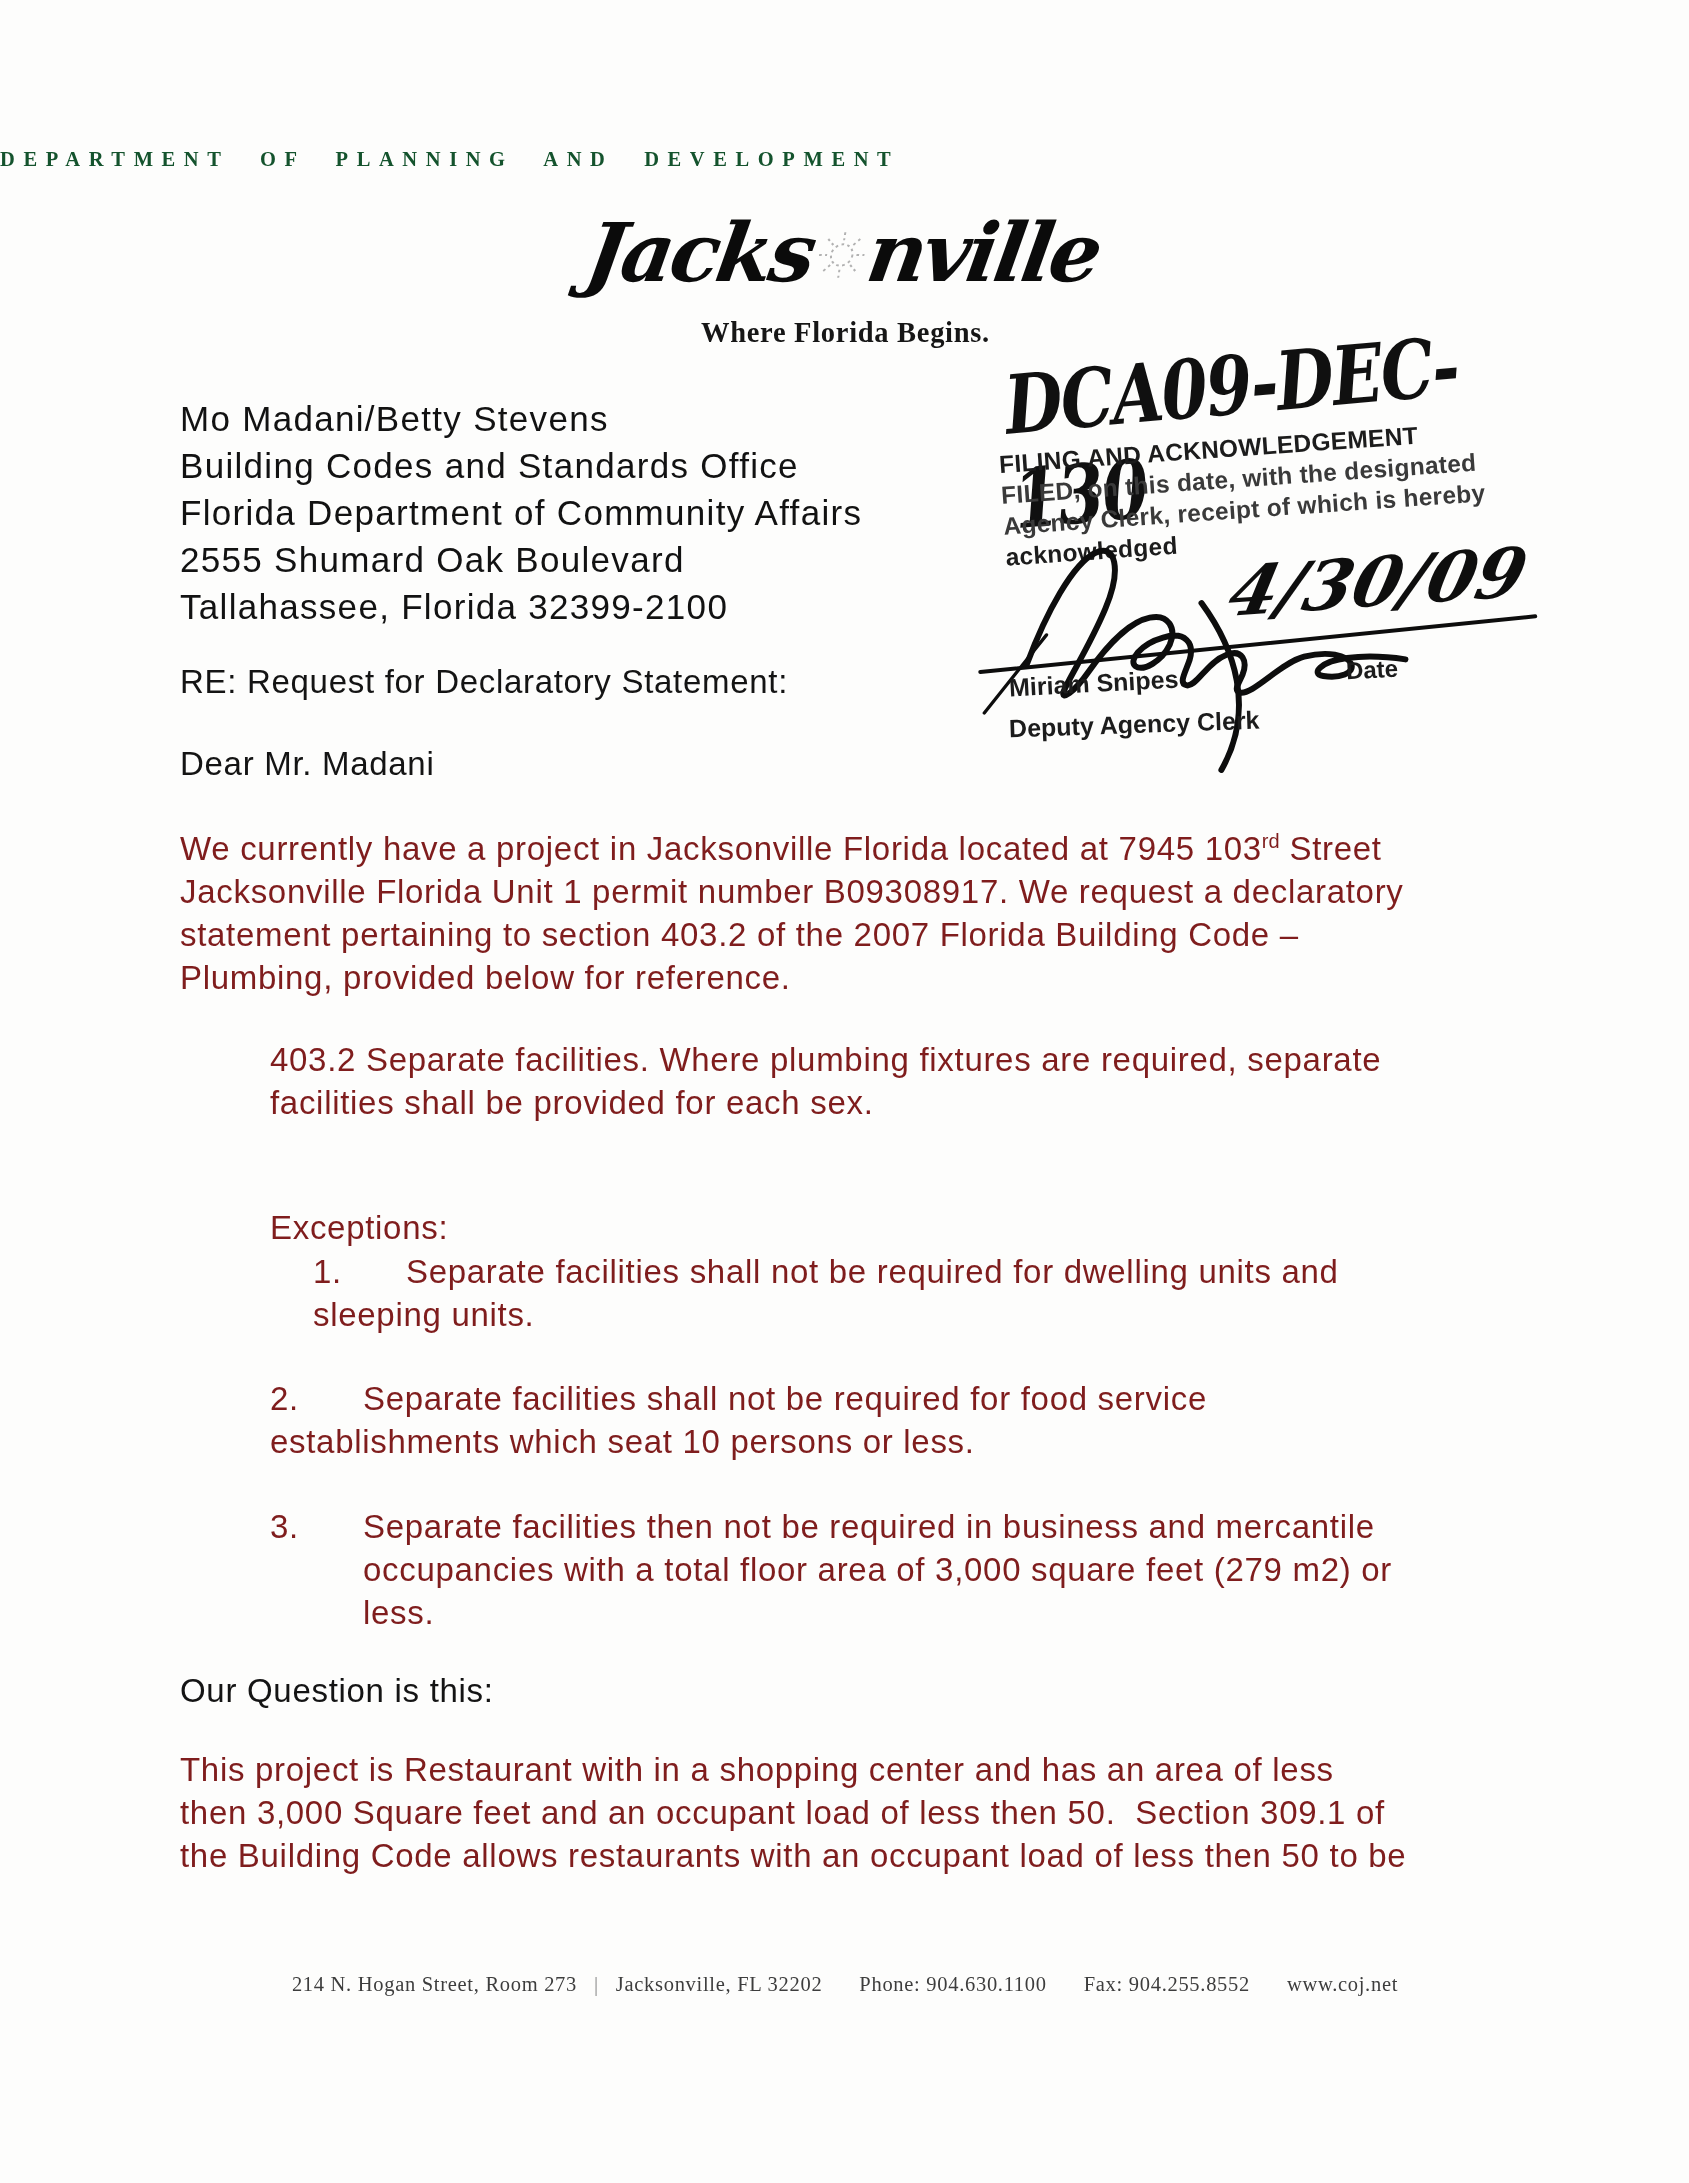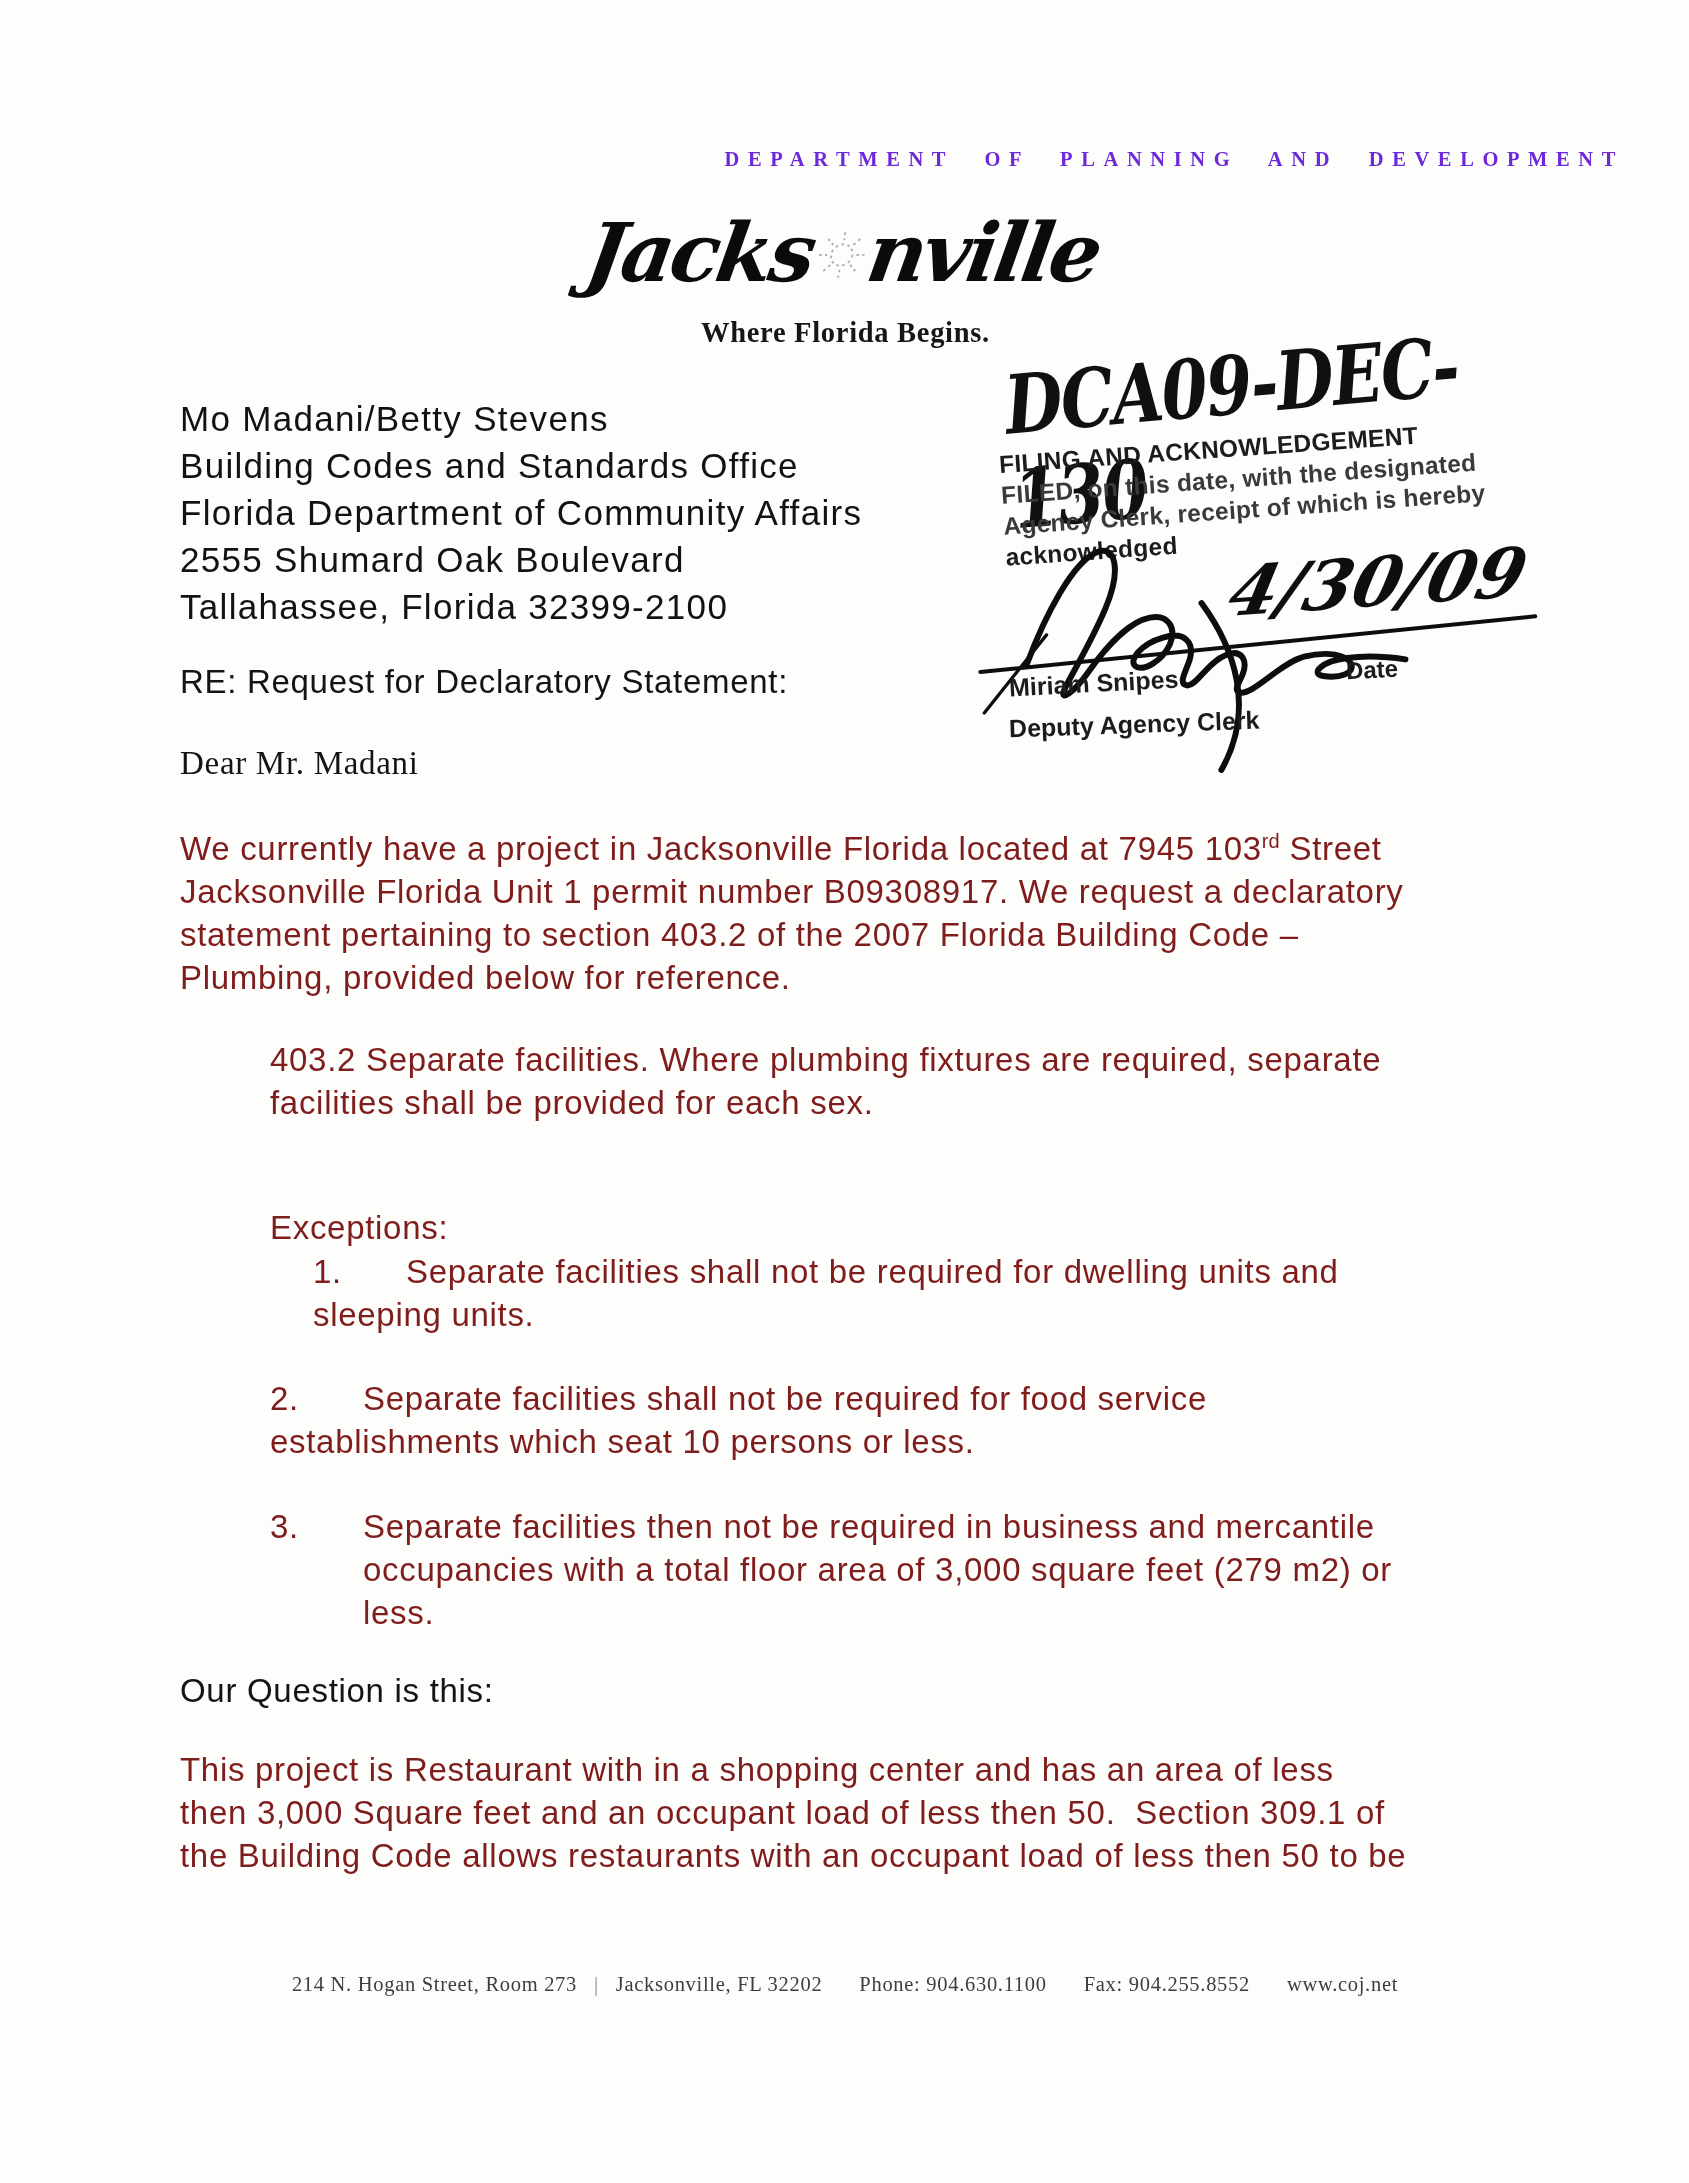--- a/index.html
+++ b/index.html
@@ -10,25 +10,25 @@
     overflow:hidden;
     color:#141414;
     font-family:"Liberation Sans",sans-serif;
   }
   .abs{position:absolute;}
   .line{white-space:pre;}
 
   
   .dept-header{
     top:148px;left:0;width:1624px;
-    text-align:right;
+    text-align:left;
     font-family:"Liberation Serif",serif;
     font-weight:700;font-size:20.5px;
     letter-spacing:8.6px;word-spacing:17px;
-    color:#6d28d9;
+    color:#14532d;
   }
   .logo-script{
     left:595px;top:203px;
     font-family:"DejaVu Serif",serif;
     font-style:italic;font-weight:700;
     font-size:81px;line-height:99px;
     letter-spacing:-3.3px;
     transform:skewX(-9deg);
     transform-origin:left top;
     display:flex;align-items:center;
@@ -91,21 +91,21 @@
   .sig-title{
     position:absolute;left:34px;top:168px;
     font-weight:700;font-size:25px;
     transform:rotate(-2deg);
     color:#1c1c1c;
   }
 
   
   .recipient{left:180px;top:395px;font-size:35px;line-height:47px;letter-spacing:1.3px;color:#121212;}
   .re-line{left:180px;top:663px;font-size:33px;letter-spacing:0.7px;}
-  .salutation{left:180px;top:745px;font-size:33px;letter-spacing:0.7px;font-family:Liberation Serif, serif;}
+  .salutation{left:180px;top:745px;font-size:33px;letter-spacing:0.7px;}
   .body-text{font-size:33px;line-height:43px;letter-spacing:0.7px;color:#7f1d1d;}
   .para1{left:180px;top:820px;}
   .q403{left:270px;top:1038px;}
   .exceptions{left:270px;top:1166px;margin-top:40px;}
   .item1{left:270px;top:1250px;margin-left:43px;}
   .item2{left:270px;top:1377px;}
   .item3{left:270px;top:1505px;}
   .item-num{display:inline-block;width:93px;}
   .cont-indent{padding-left:93px;}
   .question-label{left:180px;top:1672px;font-size:33px;letter-spacing:0.7px;}

